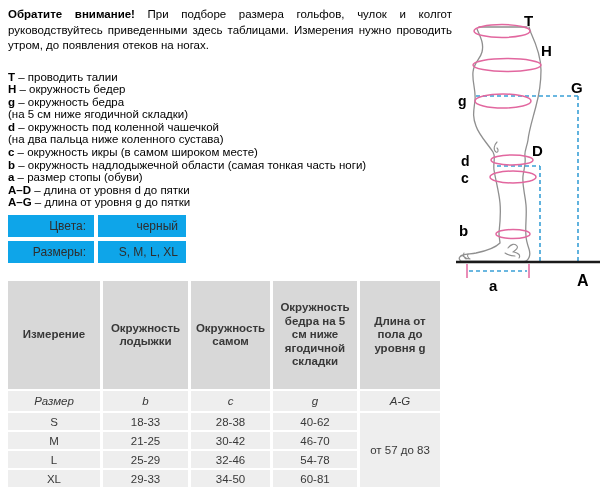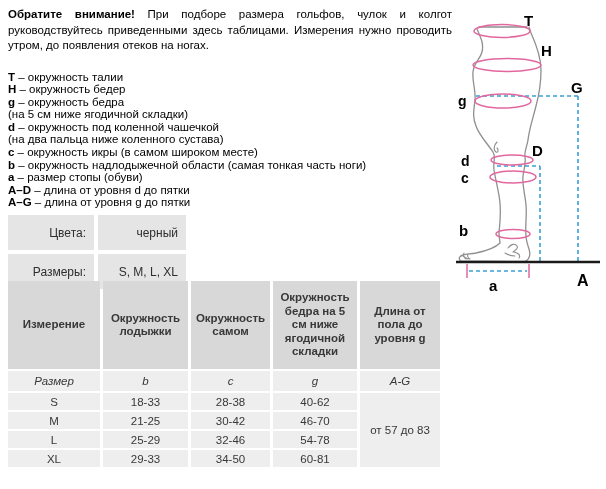--- a/index.html
+++ b/index.html
@@ -11,46 +11,46 @@
 
   
   .text-block { position:absolute; left:8px; top:7px; width:444px; }
   .intro { margin:0 0 17px 0; font-size:11.5px; line-height:15.5px; text-align:justify; }
   .intro .lead { font-weight:bold; }
   .legend-line { font-size:11.5px; line-height:12.6px; white-space:nowrap; }
   .legend-key { font-weight:bold; }
 
   
   .mini-table { position:absolute; left:4px; top:211px; border-collapse:separate; border-spacing:4px; }
-  .mini-table td { background:#e5e5e5; height:35px; font-size:12px; color:#2e2e2e; padding:0 8px; }
+  .mini-table td { background:#0ea5e9; height:22px; font-size:12px; color:#2e2e2e; padding:0 8px; }
   .mini-table td.lbl { width:70px; text-align:right; }
   .mini-table td.val { width:72px; text-align:right; }
 
   
   .size-table { position:absolute; left:5px; top:279px; border-collapse:separate; border-spacing:3px 2px; table-layout:fixed; }
   .size-table th, .size-table td {
     font-size:11.5px; color:#383838; text-align:center; vertical-align:middle; padding:0 3px;
   }
-  .size-table th { background:#d8d8d8; font-weight:bold; height:88px; line-height:13.5px; }
+  .size-table th { background:#d8d8d8; font-weight:bold; height:108px; line-height:13.5px; }
   .size-table td { background:#eeeeee; font-weight:normal; }
   .size-table tr.subheader td { height:20px;font-style:italic; }
   .size-table tr.datarow td { height:17px; }
 
   
   .diagram { position:absolute; left:450px; top:0; width:156px; height:300px; }
   .diagram text { font-family:"Liberation Sans", sans-serif; font-weight:bold; }
 </style>
 </head>
 <body>
 
 <div class="text-block">
   <p class="intro"><span class="lead">Обратите внимание!</span> <span>При подборе размера гольфов, чулок и колгот руководствуйтесь приведенными здесь таблицами. Измерения нужно проводить утром, до появления отеков на ногах.</span></p>
 
   <div class="legend">
-    <div class="legend-line"><span class="legend-key">T</span><span> – окружность талии</span></div>
+    <div class="legend-line"><span class="legend-key">T</span><span> – проводить талии</span></div>
     <div class="legend-line"><span class="legend-key">H</span><span> – окружность бедер</span></div>
     <div class="legend-line"><span class="legend-key">g</span><span> – окружность бедра</span></div>
     <div class="legend-line"><span class="legend-key"></span><span>(на 5 см ниже ягодичной складки)</span></div>
     <div class="legend-line"><span class="legend-key">d</span><span> – окружность под коленной чашечкой</span></div>
     <div class="legend-line"><span class="legend-key"></span><span>(на два пальца ниже коленного сустава)</span></div>
     <div class="legend-line"><span class="legend-key">c</span><span> – окружность икры (в самом широком месте)</span></div>
     <div class="legend-line"><span class="legend-key">b</span><span> – окружность надлодыжечной области (самая тонкая часть ноги)</span></div>
     <div class="legend-line"><span class="legend-key">a</span><span> – размер стопы (обуви)</span></div>
     <div class="legend-line"><span class="legend-key">A–D</span><span> – длина от уровня d до пятки</span></div>
     <div class="legend-line"><span class="legend-key">A–G</span><span> – длина от уровня g до пятки</span></div>

